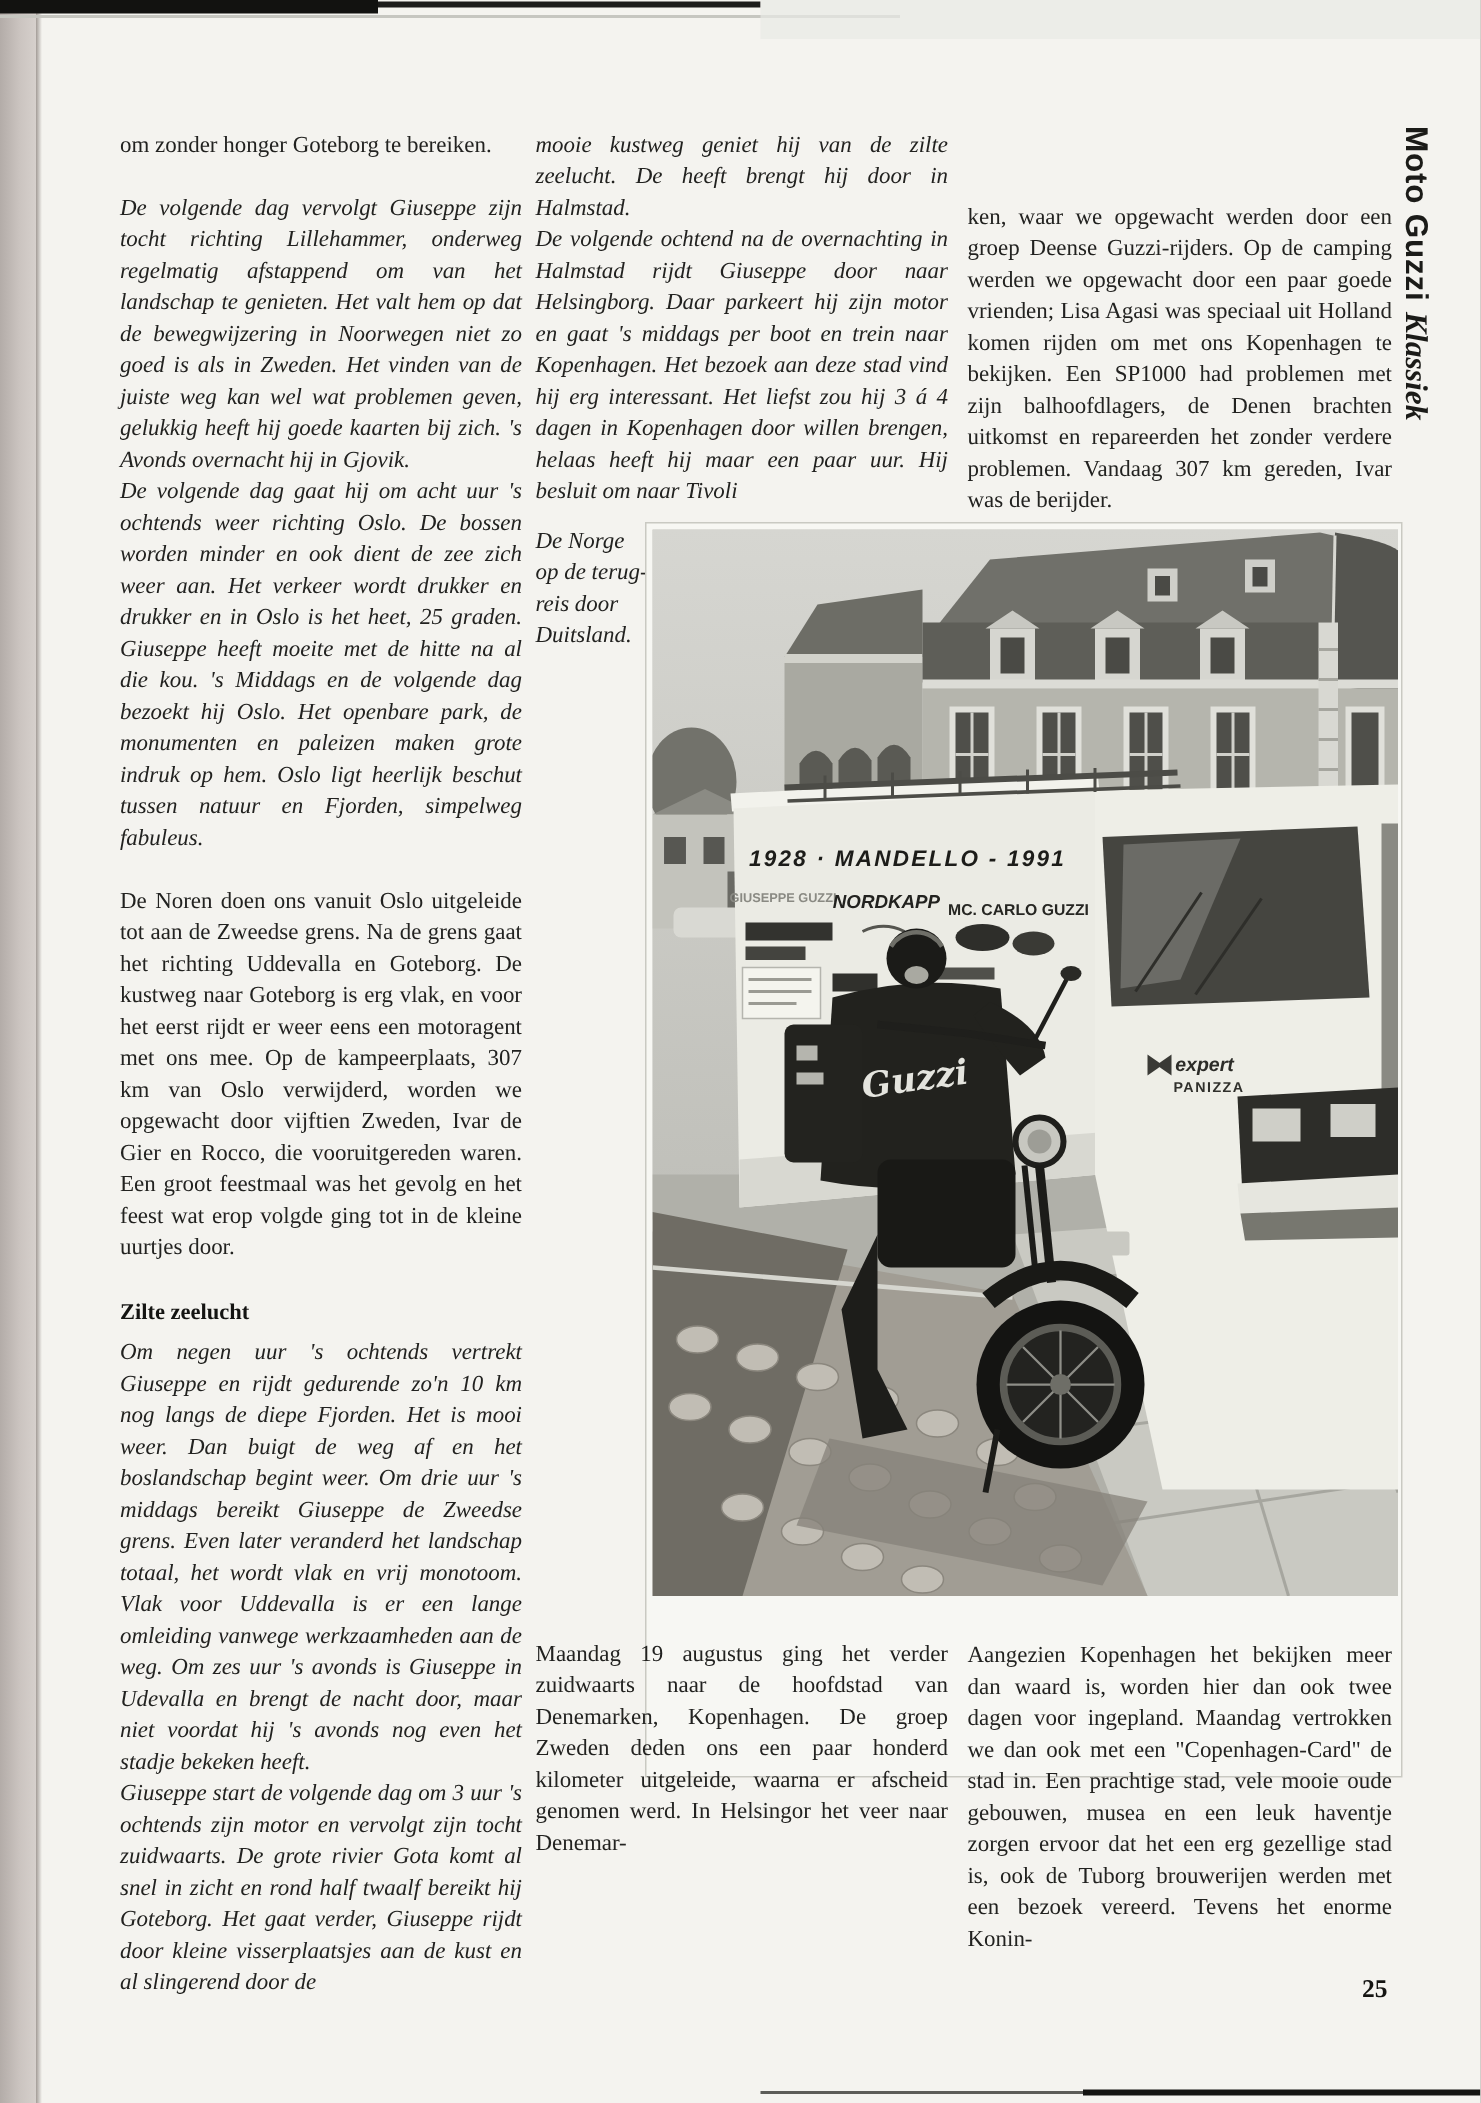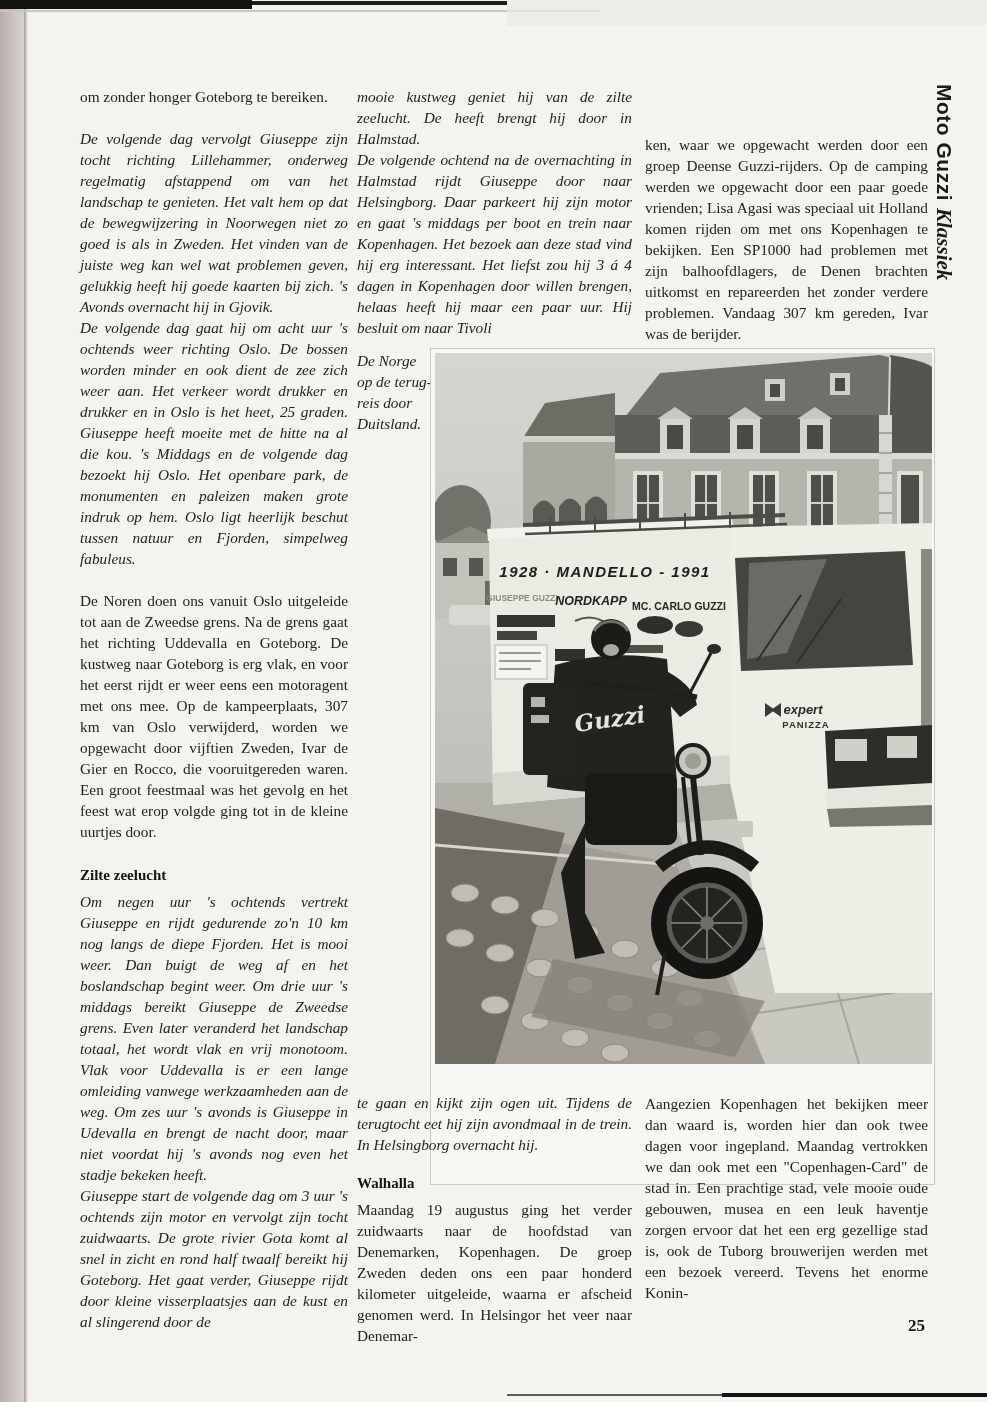--- a/index.html
+++ b/index.html
@@ -305,22 +305,20 @@
             <line x1="297" y1="545" x2="247" y2="595"></line>
         </g>
         <circle cx="272" cy="570" r="7" fill="#6e6e67"></circle>
         <rect x="292" y="468" width="26" height="16" rx="2" fill="#c9c9c2"></rect>
         <line x1="230" y1="600" x2="222" y2="642" stroke="#1c1c19" stroke-width="4"></line>
       </g>
     </svg>
   </div>
 
   <div class="col" id="col2bottom">
-    <p class="ital">te gaan en kijkt zijn ogen uit. Tijdens de terugtocht eet hij zijn avondmaal in de trein. In Helsingborg overnacht hij.</p>
-    <div class="h mt">Walhalla</div>
     <p>Maandag 19 augustus ging het verder zuidwaarts naar de hoofdstad van Denemarken, Kopenhagen. De groep Zweden deden ons een paar honderd kilometer uitgeleide, waarna er afscheid genomen werd. In Helsingor het veer naar Denemar-</p>
   </div>
 
   <div class="col" id="col3top">
     <p>ken, waar we opgewacht werden door een groep Deense Guzzi-rijders. Op de camping werden we opgewacht door een paar goede vrienden; Lisa Agasi was speciaal uit Holland komen rijden om met ons Kopenhagen te bekijken. Een SP1000 had problemen met zijn balhoofdlagers, de Denen brachten uitkomst en repareerden het zonder verdere problemen. Vandaag 307 km gereden, Ivar was de berijder.</p>
   </div>
 
   <div class="col" id="col3bottom">
     <p>Aangezien Kopenhagen het bekijken meer dan waard is, worden hier dan ook twee dagen voor ingepland. Maandag vertrokken we dan ook met een "Copenhagen-Card" de stad in. Een prachtige stad, vele mooie oude gebouwen, musea en een leuk haventje zorgen ervoor dat het een erg gezellige stad is, ook de Tuborg brouwerijen werden met een bezoek vereerd. Tevens het enorme Konin-</p>
   </div>

